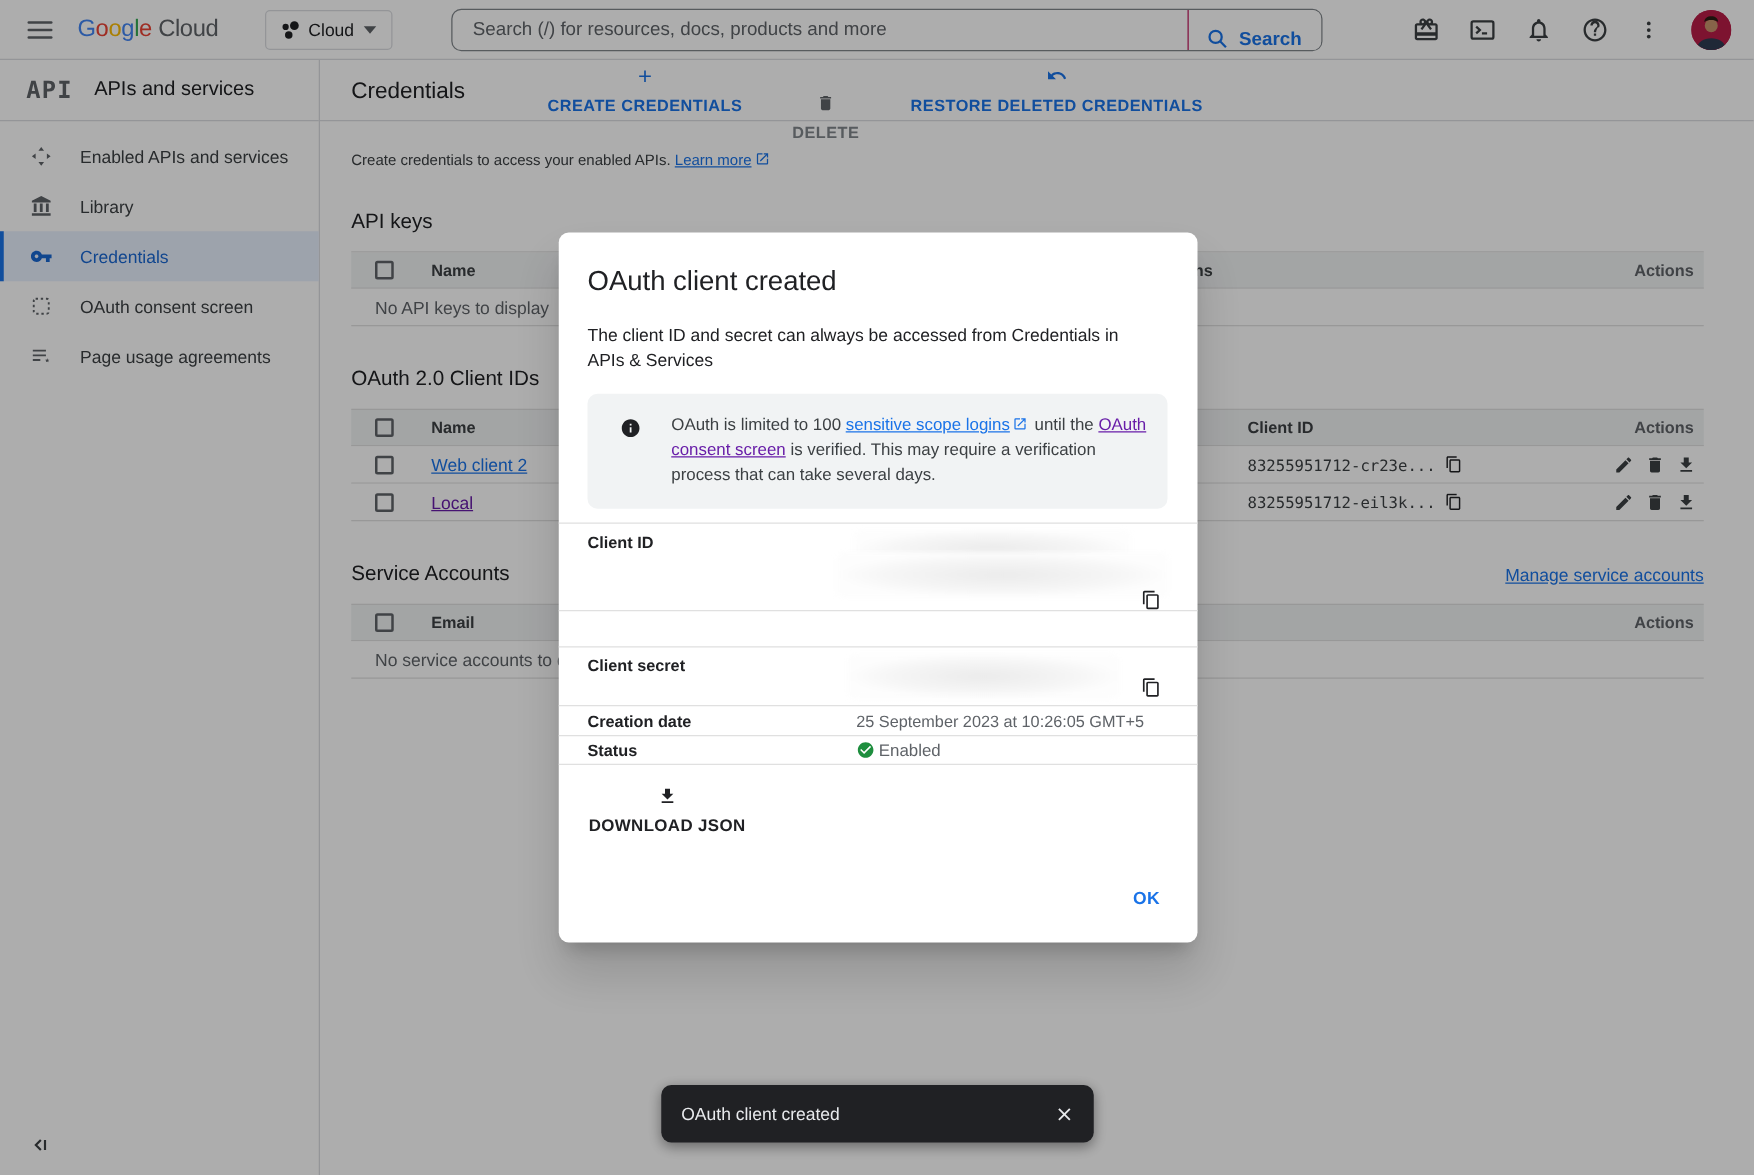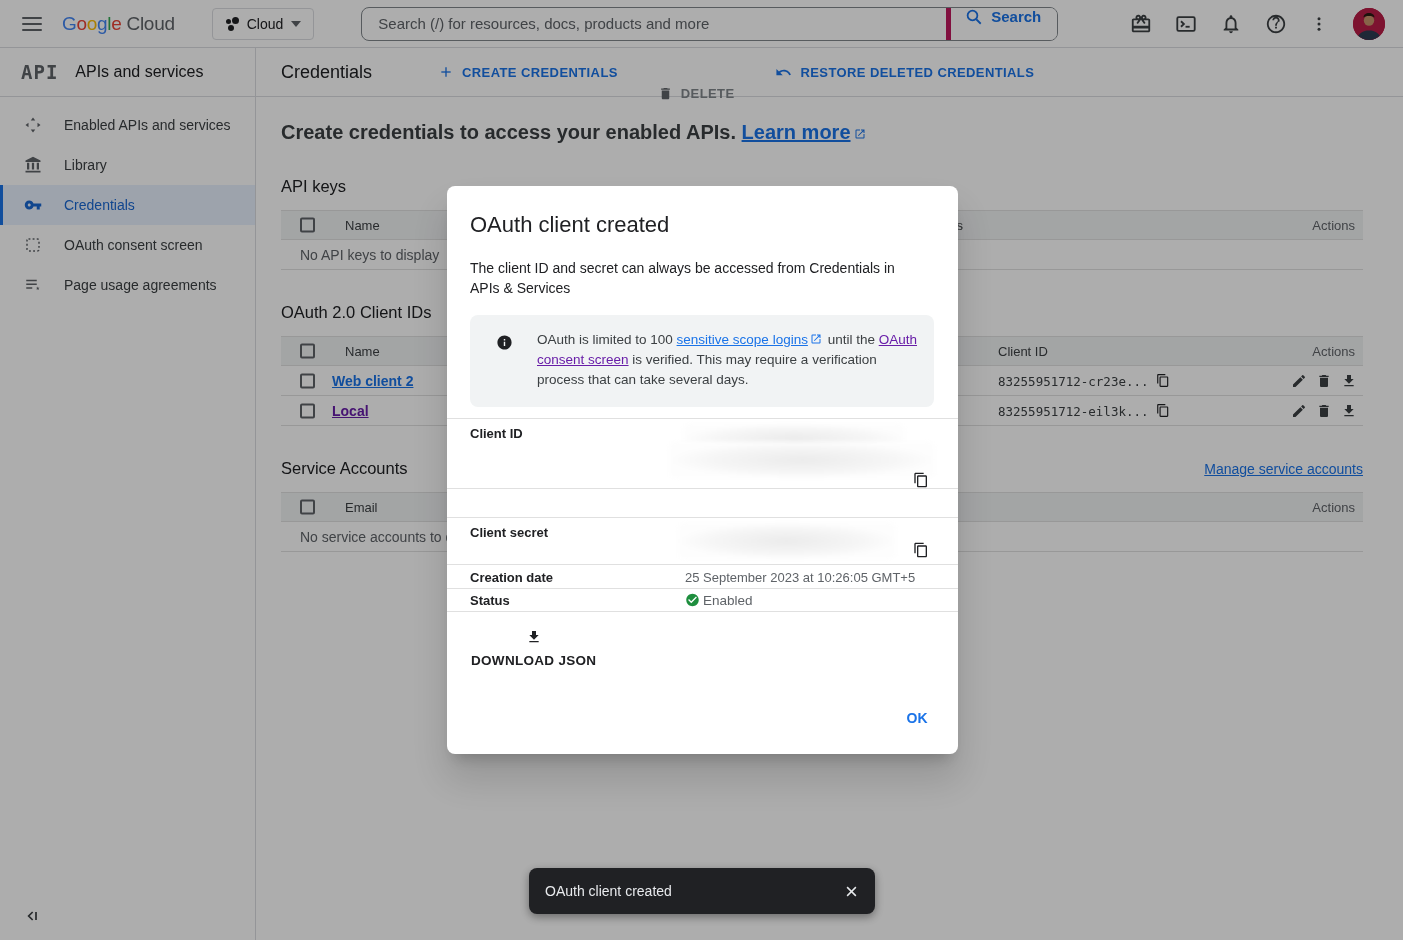--- a/index.html
+++ b/index.html
@@ -15,21 +15,21 @@
   .project-btn { margin-left:37px; height:32px; border:1px solid #dadce0; border-radius:4px; display:flex; align-items:center; padding:0 12px; gap:8px; font-size:14px; color:#202124; background:#fff; cursor:pointer; }
   .pdots { position:relative; width:14px; height:14px; }
   .pdots i { position:absolute; border-radius:50%; background:#202124; }
   .pdots i:nth-child(1){ width:5px; height:5px; left:1px; top:2px; }
   .pdots i:nth-child(2){ width:7px; height:7px; left:7px; top:0; }
   .pdots i:nth-child(3){ width:6px; height:6px; left:3px; top:8px; }
   .caret { width:0; height:0; border-left:5px solid transparent; border-right:5px solid transparent; border-top:6px solid #5f6368; }
   .searchbar { margin-left:47px; width:697px; height:34px; border:1px solid #80868b; border-radius:8px; display:flex; align-items:center; overflow:hidden; background:#fff; }
   .searchbar input { flex:1; border:none; outline:none; font-size:15px; color:#202124; padding:0 16px; font-family:"Liberation Sans",sans-serif; background:transparent; }
   .searchbar input::placeholder { color:#5f6368; }
-  .search-btn { height:100%; border-left:5px solid #be185d; display:flex; align-items:flex-start; gap:8px; padding:0 16px 0 14px; color:#1a73e8; font-size:15px; font-weight:700; cursor:pointer; background:#fff; }
+  .search-btn { height:100%; border-left:1px solid #be185d; display:flex; align-items:flex-end; gap:8px; padding:0 16px 0 14px; color:#1a73e8; font-size:15px; font-weight:700; cursor:pointer; background:#fff; }
   .tb-icons { margin-left:auto; display:flex; align-items:center; gap:23px; }
   .tb-icons .ic { width:22px; height:22px; color:#3c4043; cursor:pointer; }
   .avatar { width:32px; height:32px; border-radius:50%; margin:0 18px 0 2px; overflow:hidden; background:#b91d47; cursor:pointer; flex:none; }
 
   
   .frame { display:flex; height:892px; }
   .sidebar { width:256px; border-right:1px solid #dadce0; background:#fff; position:relative; flex:none; }
   .sb-head { height:49px; border-bottom:1px solid #dadce0; display:flex; align-items:center; }
   .api-glyph { margin-left:21px; font-family:"DejaVu Sans Mono", monospace; font-weight:700; font-size:19px; color:#5f6368; letter-spacing:1px; }
   .sb-title { margin-left:17px; font-size:16px; color:#202124; }
@@ -38,47 +38,47 @@
   .sb-item .sic { width:18px; height:18px; margin-left:24px; color:#5f6368; flex:none; }
   .sb-item .slbl { margin-left:22px; font-size:14px; }
   .sb-item.sel { background:#e8f0fe; color:#1967d2; }
   .sb-item.sel::before { content:""; position:absolute; left:0; top:0; bottom:0; width:3px; background:#1a73e8; }
   .sb-item.sel .sic { color:#1967d2; }
   .collapse { position:absolute; left:24px; bottom:16px; width:16px; height:16px; color:#3c4043; cursor:pointer; }
 
   .content { flex:1; }
   .toolbar { height:49px; border-bottom:1px solid #dadce0; display:flex; align-items:center; }
   .page-title { font-size:18px; color:#202124; margin-left:25px; }
-  .tbtn { display:flex; align-items:center; gap:8px; font-size:13px; font-weight:700; letter-spacing:.4px; cursor:pointer; white-space:nowrap; }
+  .tbtn { display:flex; align-items:center; gap:8px; font-size:13px; font-weight:700; letter-spacing:.4px; cursor:pointer; white-space:nowrap;flex-direction:column; }
   .tbtn.blue { color:#1a73e8; }
   .tbtn.gray { color:#80868b;margin-top:43px; }
   .tbtn svg { flex:none; }
   .btn-create { margin-left:66px; }
   .btn-delete { margin-left:40px; }
   .btn-restore { margin-left:41px; }
 
   .body-pad { padding:24px 40px 0 25px; }
-  .intro { font-size:20px; color:#3c4043;font-weight:bold; }
+  .intro { font-size:12px; color:#3c4043; }
   .intro a { color:#1a73e8; text-decoration:underline; cursor:pointer; }
   .ext { display:inline-block; width:12px; height:12px; color:#1a73e8; vertical-align:-1px; margin-left:3px; }
   h2.sec { font-size:16.5px; font-weight:400; color:#202124; }
   .sec-apikeys { margin-top:33px; }
   .sec-oauth { margin-top:33px; }
   .sec-row { margin-top:33px; display:flex; align-items:center; justify-content:space-between; }
   .manage-link { font-size:14px; color:#1a73e8; text-decoration:underline; cursor:pointer; }
 
   .tbl { margin-top:14px; border-top:1px solid #e0e0e0; }
   .trh { height:29px; background:#f1f3f4; border-bottom:1px solid #e0e0e0; position:relative; }
   .trr { height:30px; background:#fff; border-bottom:1px solid #e0e0e0; position:relative; }
   .cell { position:absolute; top:50%; transform:translateY(-50%); font-size:13px; color:#3c4043; white-space:nowrap; }
-  .cell.hd { font-weight:400; }
+  .cell.hd { font-weight:700; }
   .cell.right { right:8px; }
   .chk { position:absolute; left:19px; top:50%; transform:translateY(-50%); width:15px; height:15px; border:2px solid #5f6368; border-radius:2px; background:transparent; cursor:pointer; }
   .empty-txt { position:absolute; left:19px; top:50%; transform:translateY(-50%); font-size:14px; color:#5f6368; white-space:nowrap; }
-  .name-link { position:absolute; left:51px; top:50%; transform:translateY(-50%); font-size:14px; text-decoration:underline; cursor:pointer; white-space:nowrap;font-weight:bold; }
+  .name-link { position:absolute; left:64px; top:50%; transform:translateY(-50%); font-size:14px; text-decoration:underline; cursor:pointer; white-space:nowrap; }
   .name-link.blue { color:#1a73e8; }
   .name-link.purple { color:#681da8; }
   .cid { position:absolute; left:717px; top:50%; transform:translateY(-50%); display:flex; align-items:center; gap:7px; font-family:"DejaVu Sans Mono", monospace; font-size:12.5px; color:#3c4043; }
   .cid svg { color:#202124; cursor:pointer; }
   .acts { position:absolute; right:6px; top:50%; transform:translateY(-50%); display:flex; gap:9px; }
   .acts svg { width:16px; height:16px; color:#3c4043; cursor:pointer; }
 
   
   .overlay { position:fixed; inset:0; background:rgba(0,0,0,.32); z-index:10; }
   .modal { position:fixed; left:447px; top:186px; width:511px; height:568px; background:#fff; border-radius:8px; z-index:20;

